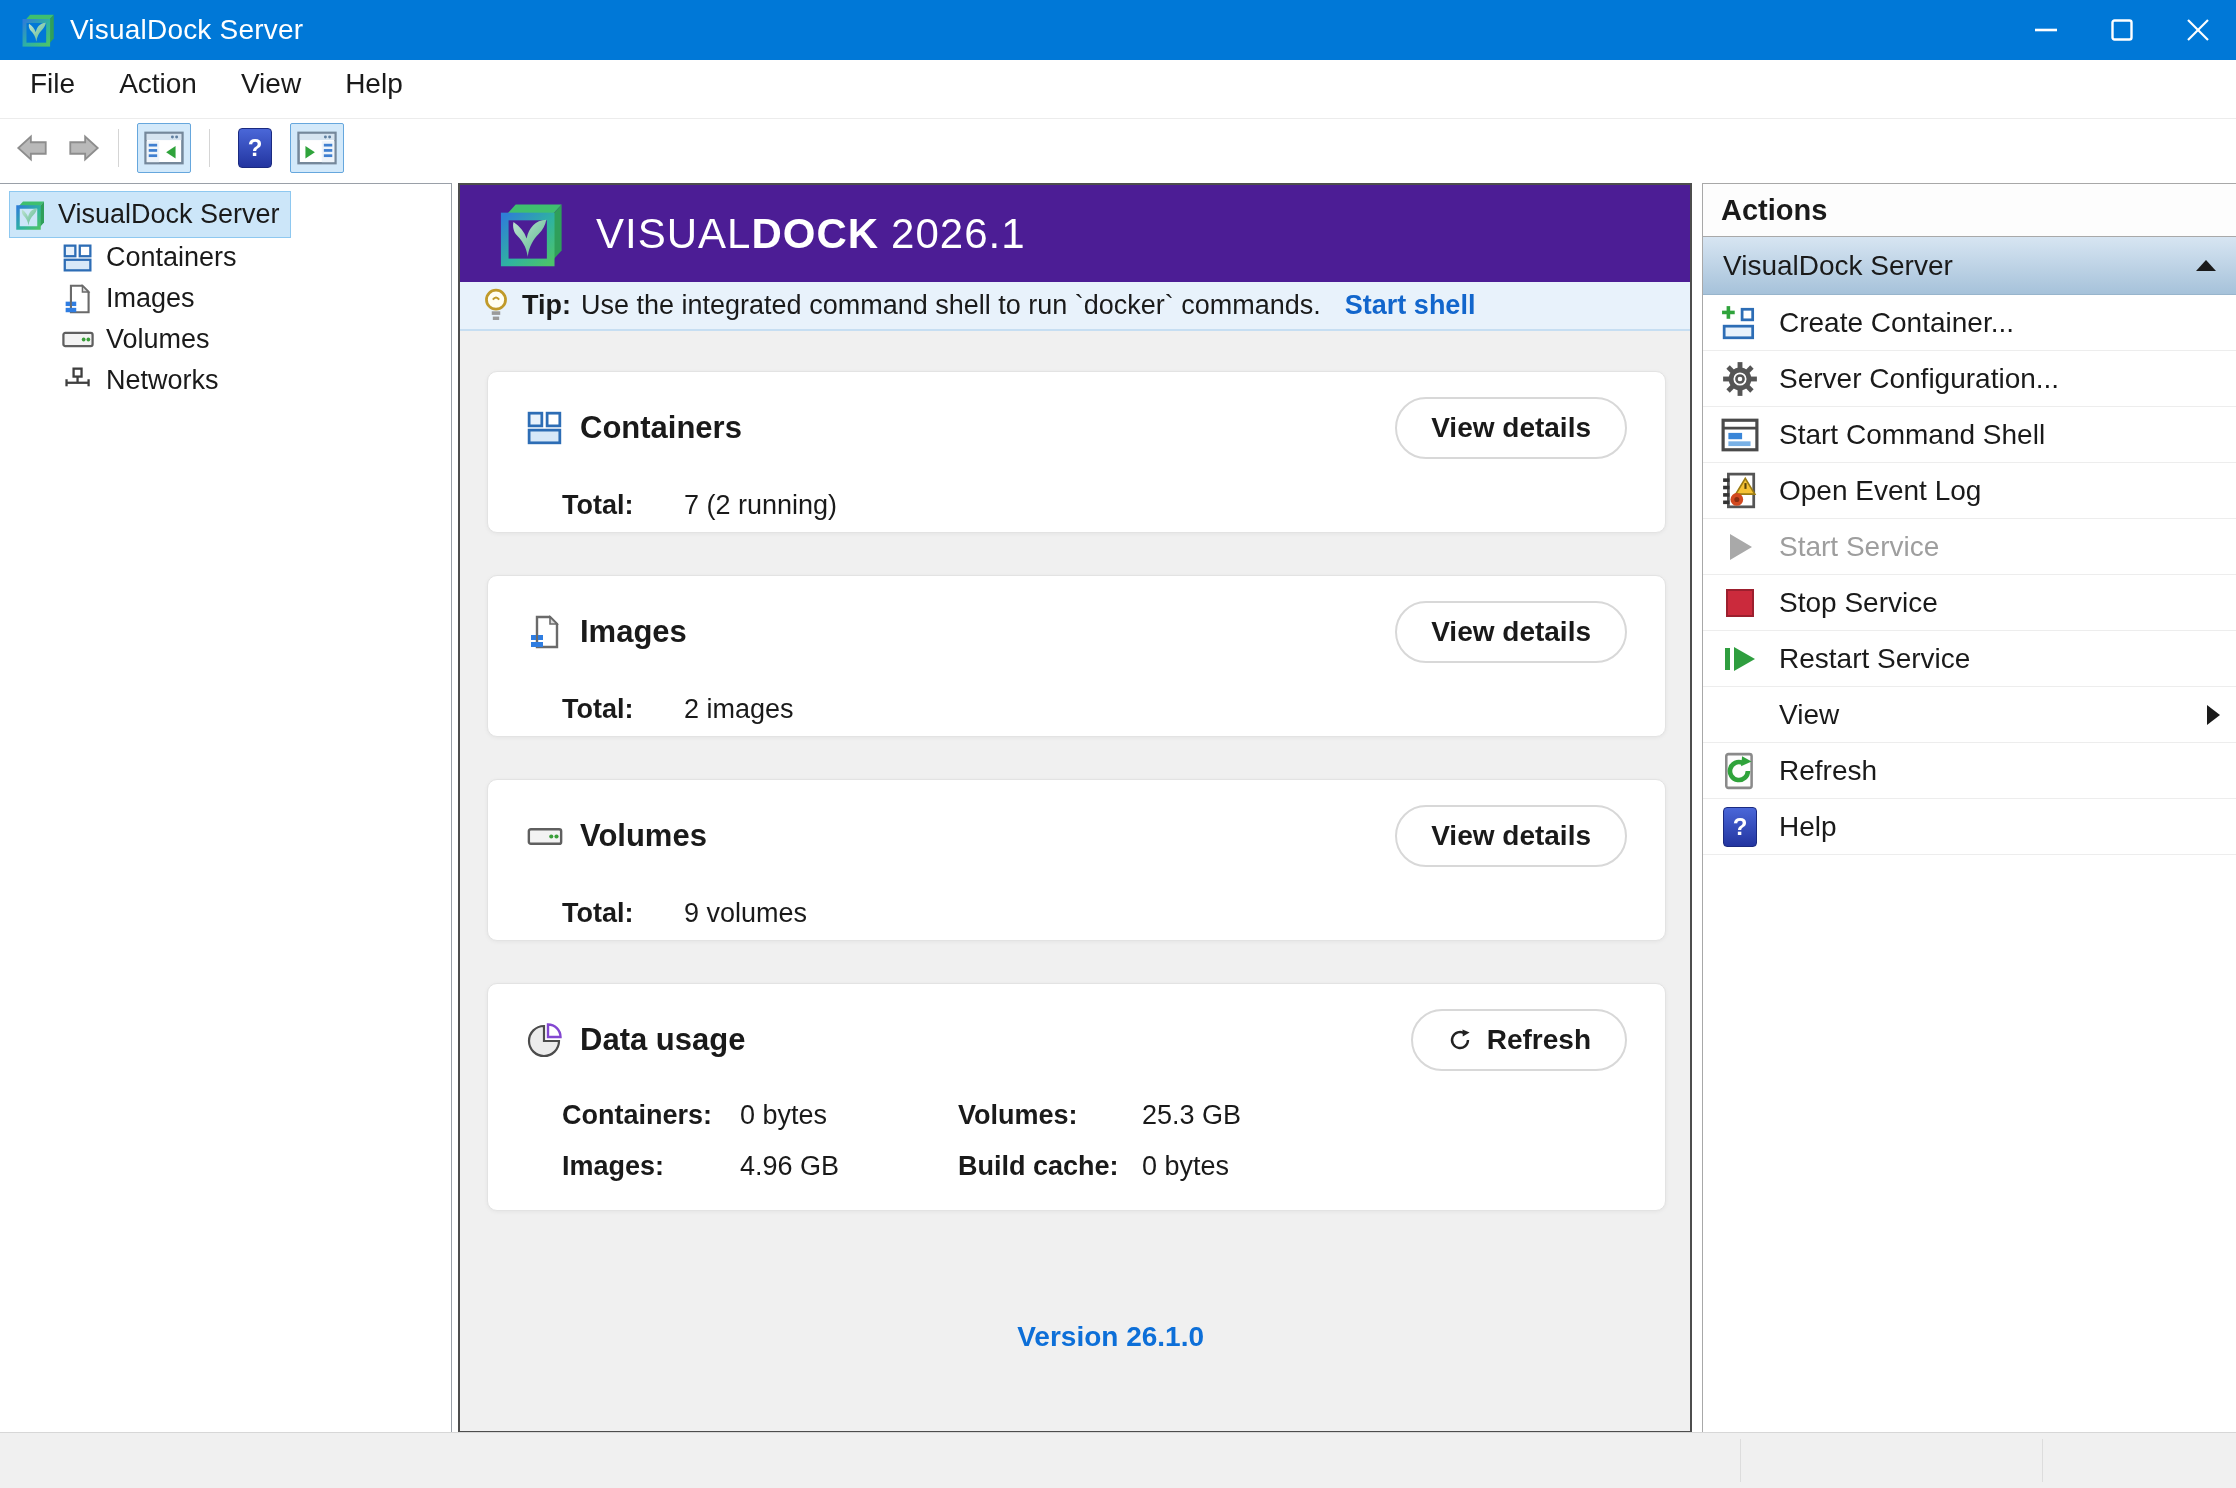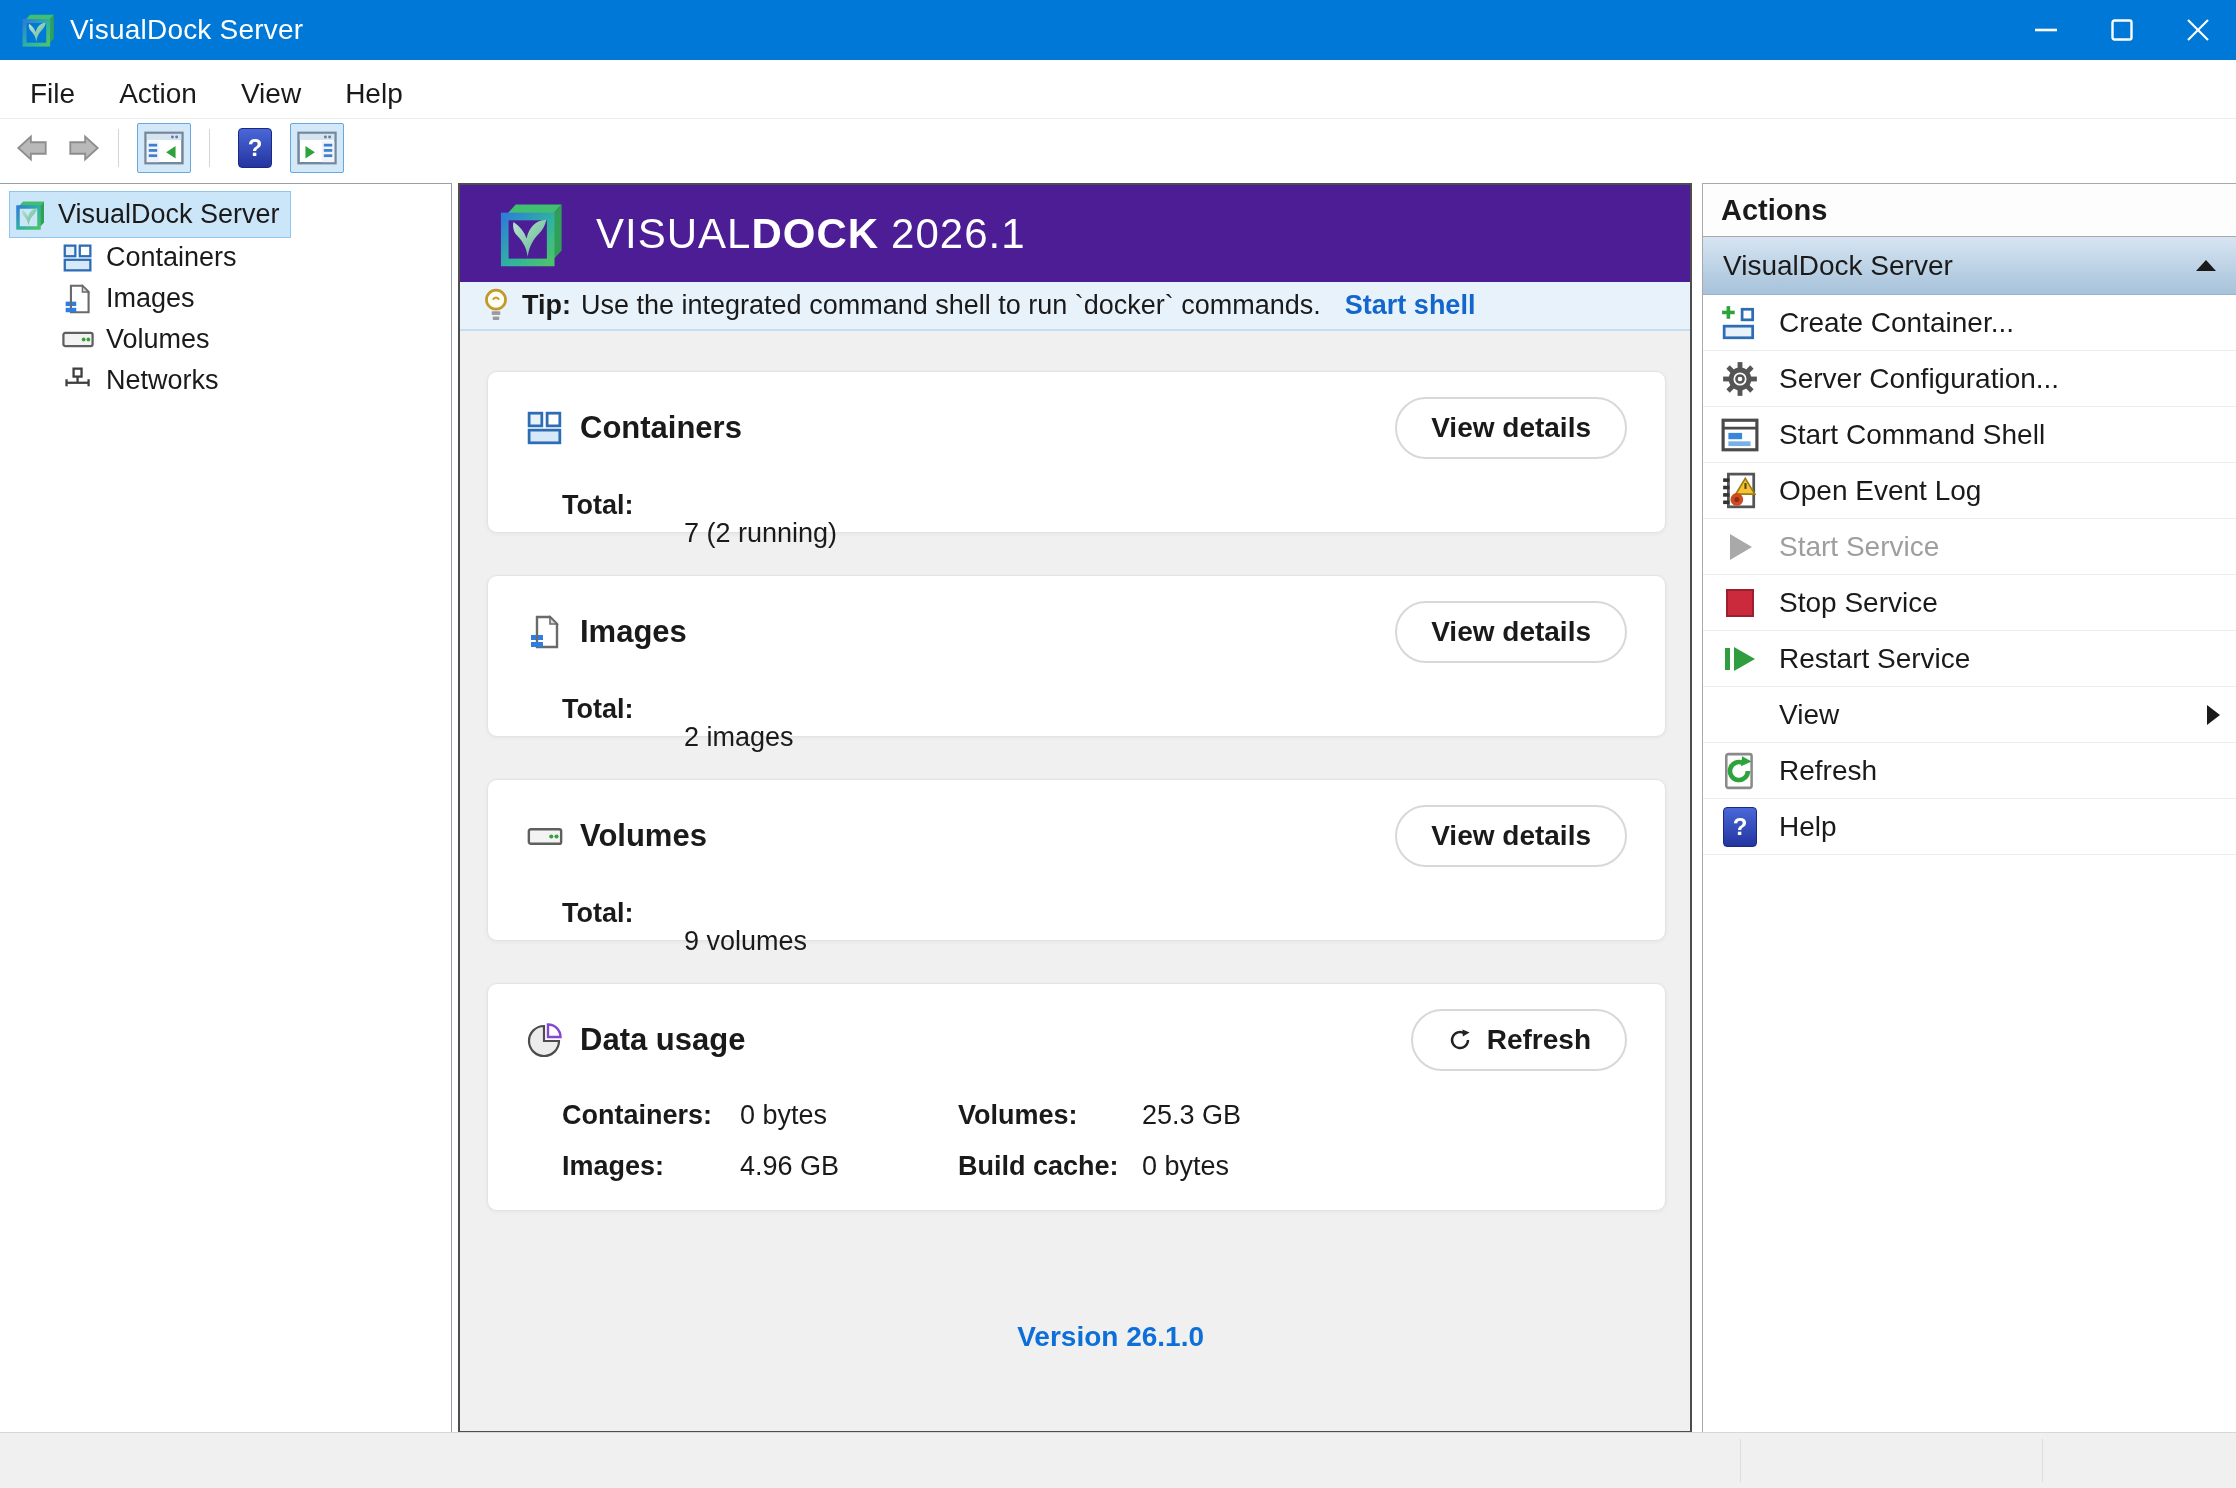--- a/index.html
+++ b/index.html
@@ -10,21 +10,21 @@
   }
   
   .titlebar{position:absolute;left:0;top:0;right:0;height:60px;background:#0078D7;
     display:flex;align-items:center;color:#fff;}
   .titlebar .app-ico{width:36px;height:36px;margin-left:20px;flex:0 0 auto;}
   .titlebar .title{font-size:28px;margin-left:14px;letter-spacing:.2px;}
   .win-controls{margin-left:auto;display:flex;height:100%;}
   .win-btn{width:76px;height:100%;display:flex;align-items:center;justify-content:center;}
   
   .menubar{position:absolute;left:0;top:60px;right:0;height:58px;background:#fff;
-    display:flex;align-items:flex-end;font-size:28px;padding-left:8px;}
+    display:flex;align-items:flex-start;font-size:28px;padding-left:8px;}
   .menu-item{padding:8px 22px;border-radius:2px;cursor:default;}
   
   .toolbar{position:absolute;left:0;top:118px;right:0;height:57px;background:#fff;
     border-top:1px solid #ececec;border-bottom:1px solid #d0d0d0;
     display:flex;align-items:center;}
   .tb-arrow{width:40px;height:32px;margin-left:12px;}
   .tb-sep{width:1px;height:38px;background:#d5d5d5;margin:0 14px;}
   .tb-btn{width:52px;height:48px;display:flex;align-items:center;justify-content:center;
     border:1px solid transparent;border-radius:2px;margin:0 4px;}
   .tb-btn.active{background:#d3e9fa;border-color:#66a7dd;}
@@ -61,21 +61,21 @@
     padding:0 38px;height:162px;box-sizing:border-box;}
   .card.tall{height:228px;}
   .card-head{display:flex;align-items:center;margin-top:24px;height:64px;}
   .card-ico{width:38px;height:38px;display:flex;align-items:center;justify-content:center;flex:0 0 auto;}
   .card-title{font-size:31px;font-weight:700;margin-left:16px;}
   .pill-btn{margin-left:auto;height:62px;min-width:214px;padding:0 34px;border-radius:31px;
     background:#fff;border:2px solid #d8d8d8;font-size:28px;font-weight:600;color:#1a1a1a;
     display:flex;align-items:center;justify-content:center;cursor:pointer;font-family:inherit;gap:14px;}
   .total-row{margin:30px 0 0 36px;font-size:27px;display:flex;}
   .total-row b{min-width:96px;}
-  .total-row .val{margin-left:26px;margin-top:28px;}
+  .total-row .val{margin-left:26px;}
   .du-grid{margin:28px 0 0 36px;display:grid;grid-template-columns:178px 218px 184px auto;
     row-gap:20px;font-size:27px;align-items:center;}
   .du-grid b{font-weight:700;}
   .version{position:absolute;right:486px;bottom:78px;color:#0D6FD8;font-weight:700;font-size:28px;}
   
   .actions-panel{position:absolute;left:1702px;top:7px;right:0;bottom:0;background:#fff;
     border:1px solid #a8a8a8;border-right:none;box-sizing:border-box;}
   .actions-title{height:52px;display:flex;align-items:center;padding-left:18px;
     font-size:29px;font-weight:700;border-bottom:1px solid #a9a9a9;background:#fdfdfd;}
   .actions-group{height:57px;background:linear-gradient(#d7e5f2,#a6c2da);border-bottom:1px solid #98b5cc;

